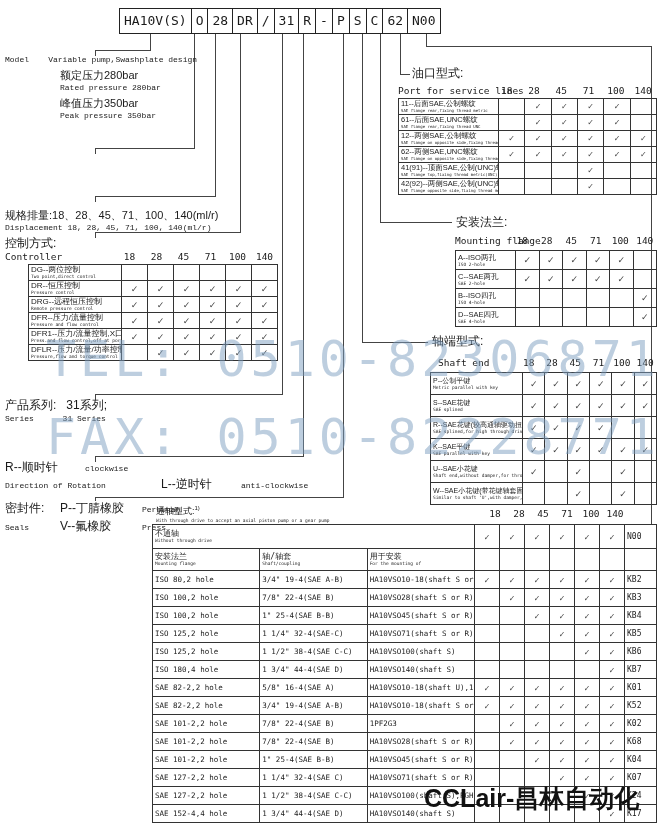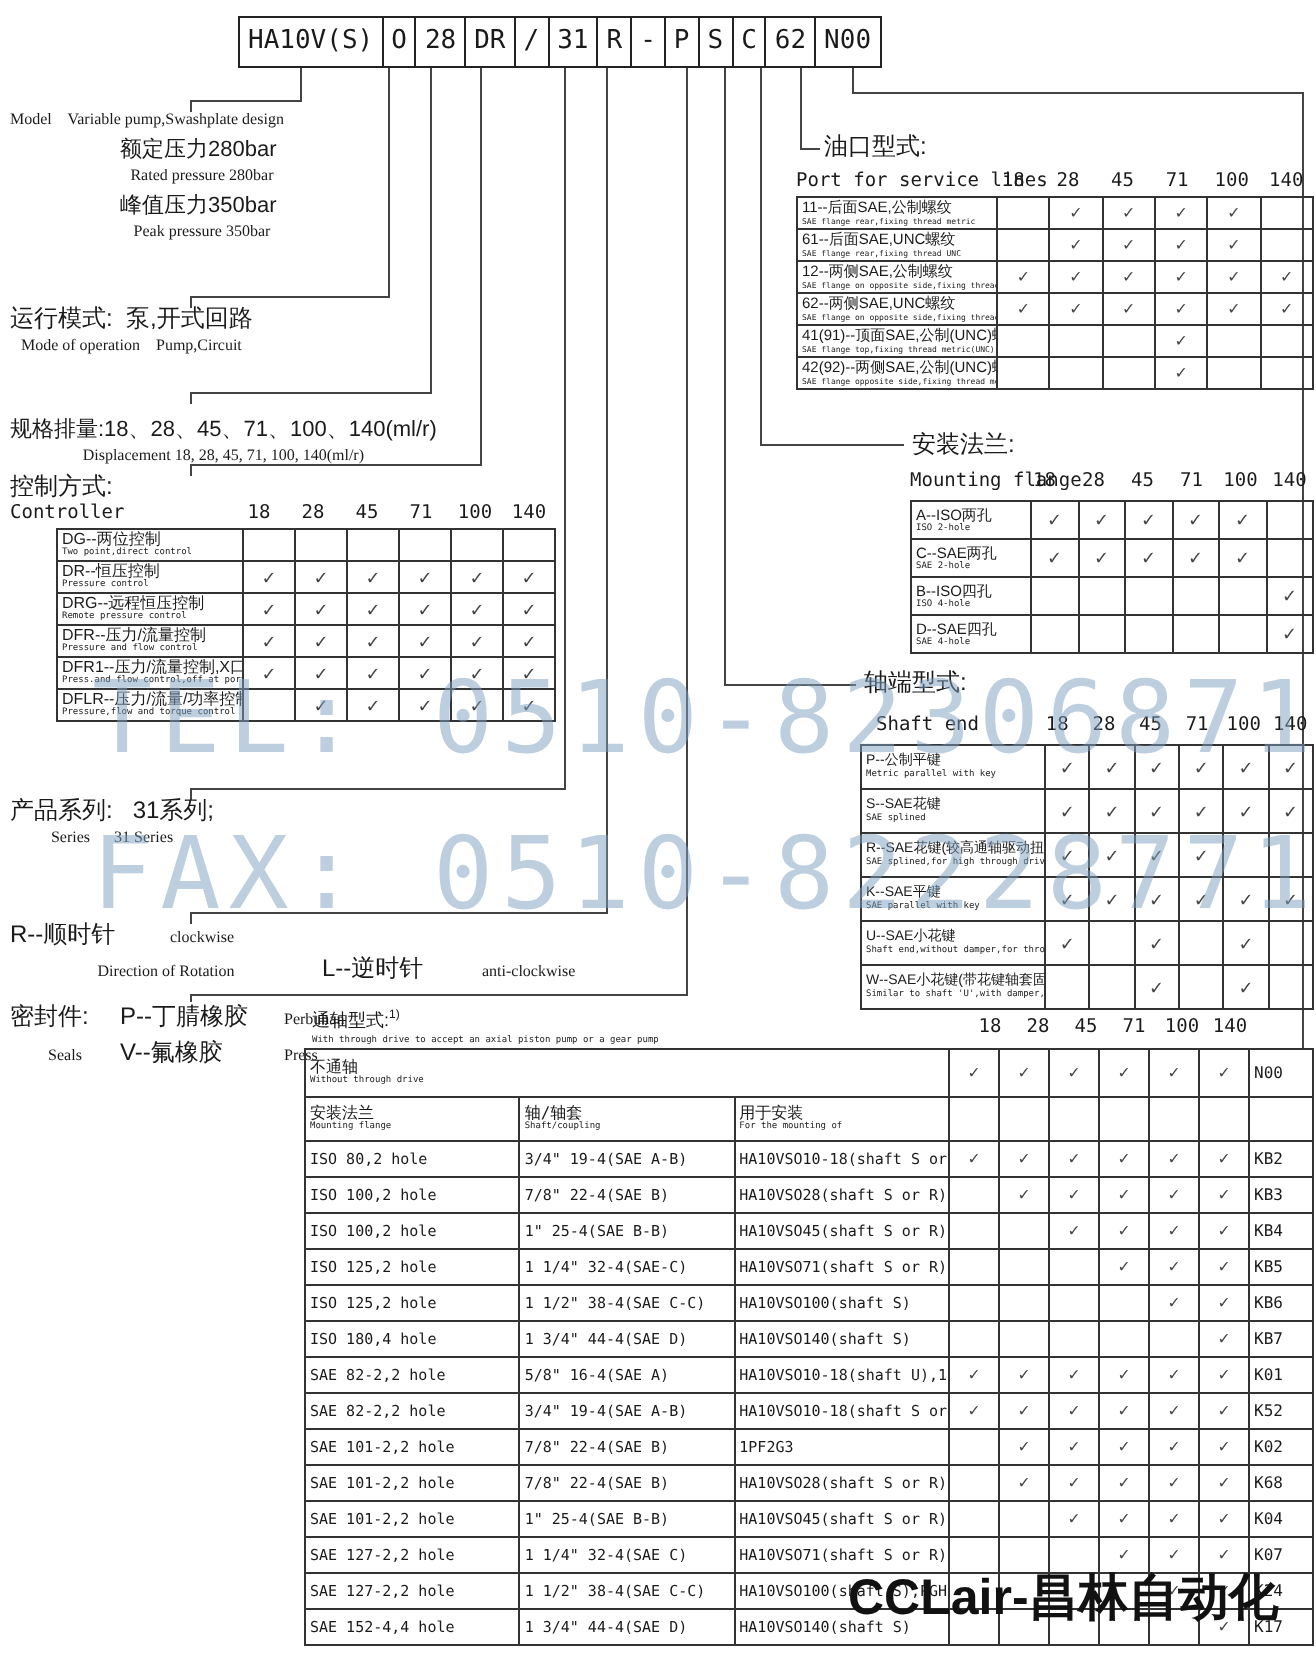--- a/index.html
+++ b/index.html
@@ -9,21 +9,21 @@
   
   .codes{position:absolute;left:120px;top:8px;display:flex;}
   .codes .box{border:1px solid #222;margin-left:-1px;height:24px;line-height:24px;
      padding:0 4px;font-family:"DejaVu Sans Mono",monospace;font-size:13px;text-align:center;white-space:nowrap;}
   
   .vl,.hl{position:absolute;background:#444;}
   .vl{width:1px;} .hl{height:1px;}
   
   .zh1{font-size:12px;line-height:15px;white-space:pre;}
   .zh2{font-size:11px;line-height:14px;white-space:pre;}
-  .en1{font-size:8px;line-height:11px;white-space:pre;font-family:Liberation Serif, serif;text-align:center;}
+  .en1{font-size:8px;line-height:11px;white-space:pre;font-family:Liberation Mono, monospace;}
   .sect{position:absolute;}
   .sect .gap{height:3px;}
   
   table.grid{position:absolute;border-collapse:collapse;table-layout:fixed;}
   .grid td{border:1px solid #333;padding:0 2px;vertical-align:middle;overflow:hidden;}
   .grid td.ck{text-align:center;padding:0;font-size:9px;color:#444;}
   .lblzh{font-size:8px;line-height:9px;white-space:nowrap;}
   .lblen{font-size:4.5px;line-height:6px;white-space:nowrap;color:#222;font-family:"DejaVu Sans Mono",monospace;}
   .hdr{position:absolute;display:flex;font-family:"DejaVu Sans Mono",monospace;font-size:9.5px;}
   .hdr span{display:inline-block;text-align:center;}
@@ -113,24 +113,20 @@
   <div class="sect" style="left:5px;top:54px">
     <div class="en1">Model    Variable pump,Swashplate design</div>
     <div class="gap"></div>
     <div class="zh2" style="margin-left:55px">额定压力280bar</div>
     <div class="en1" style="margin-left:55px">Rated pressure 280bar</div>
     <div class="gap"></div>
     <div class="zh2" style="margin-left:55px">峰值压力350bar</div>
     <div class="en1" style="margin-left:55px">Peak pressure 350bar</div>
   </div>
 
-  <div class="sect" style="left:5px;top:152px">
-    <div class="zh1">运行模式:  泵,开式回路</div>
-    <div class="en1">Mode of operation    Pump,Circuit</div>
-  </div>
 
   <div class="sect" style="left:5px;top:208px">
     <div class="zh2">规格排量:18、28、45、71、100、140(ml/r)</div>
     <div class="en1">Displacement 18, 28, 45, 71, 100, 140(ml/r)</div>
   </div>
 
   <div class="abs zh1" style="left:5px;top:236px">控制方式:</div>
   <div class="hlabel" style="left:5px;top:251px">Controller</div>
   <div class="hdr" style="left:116px;top:251px">
     <span style="width:27px">18</span>

